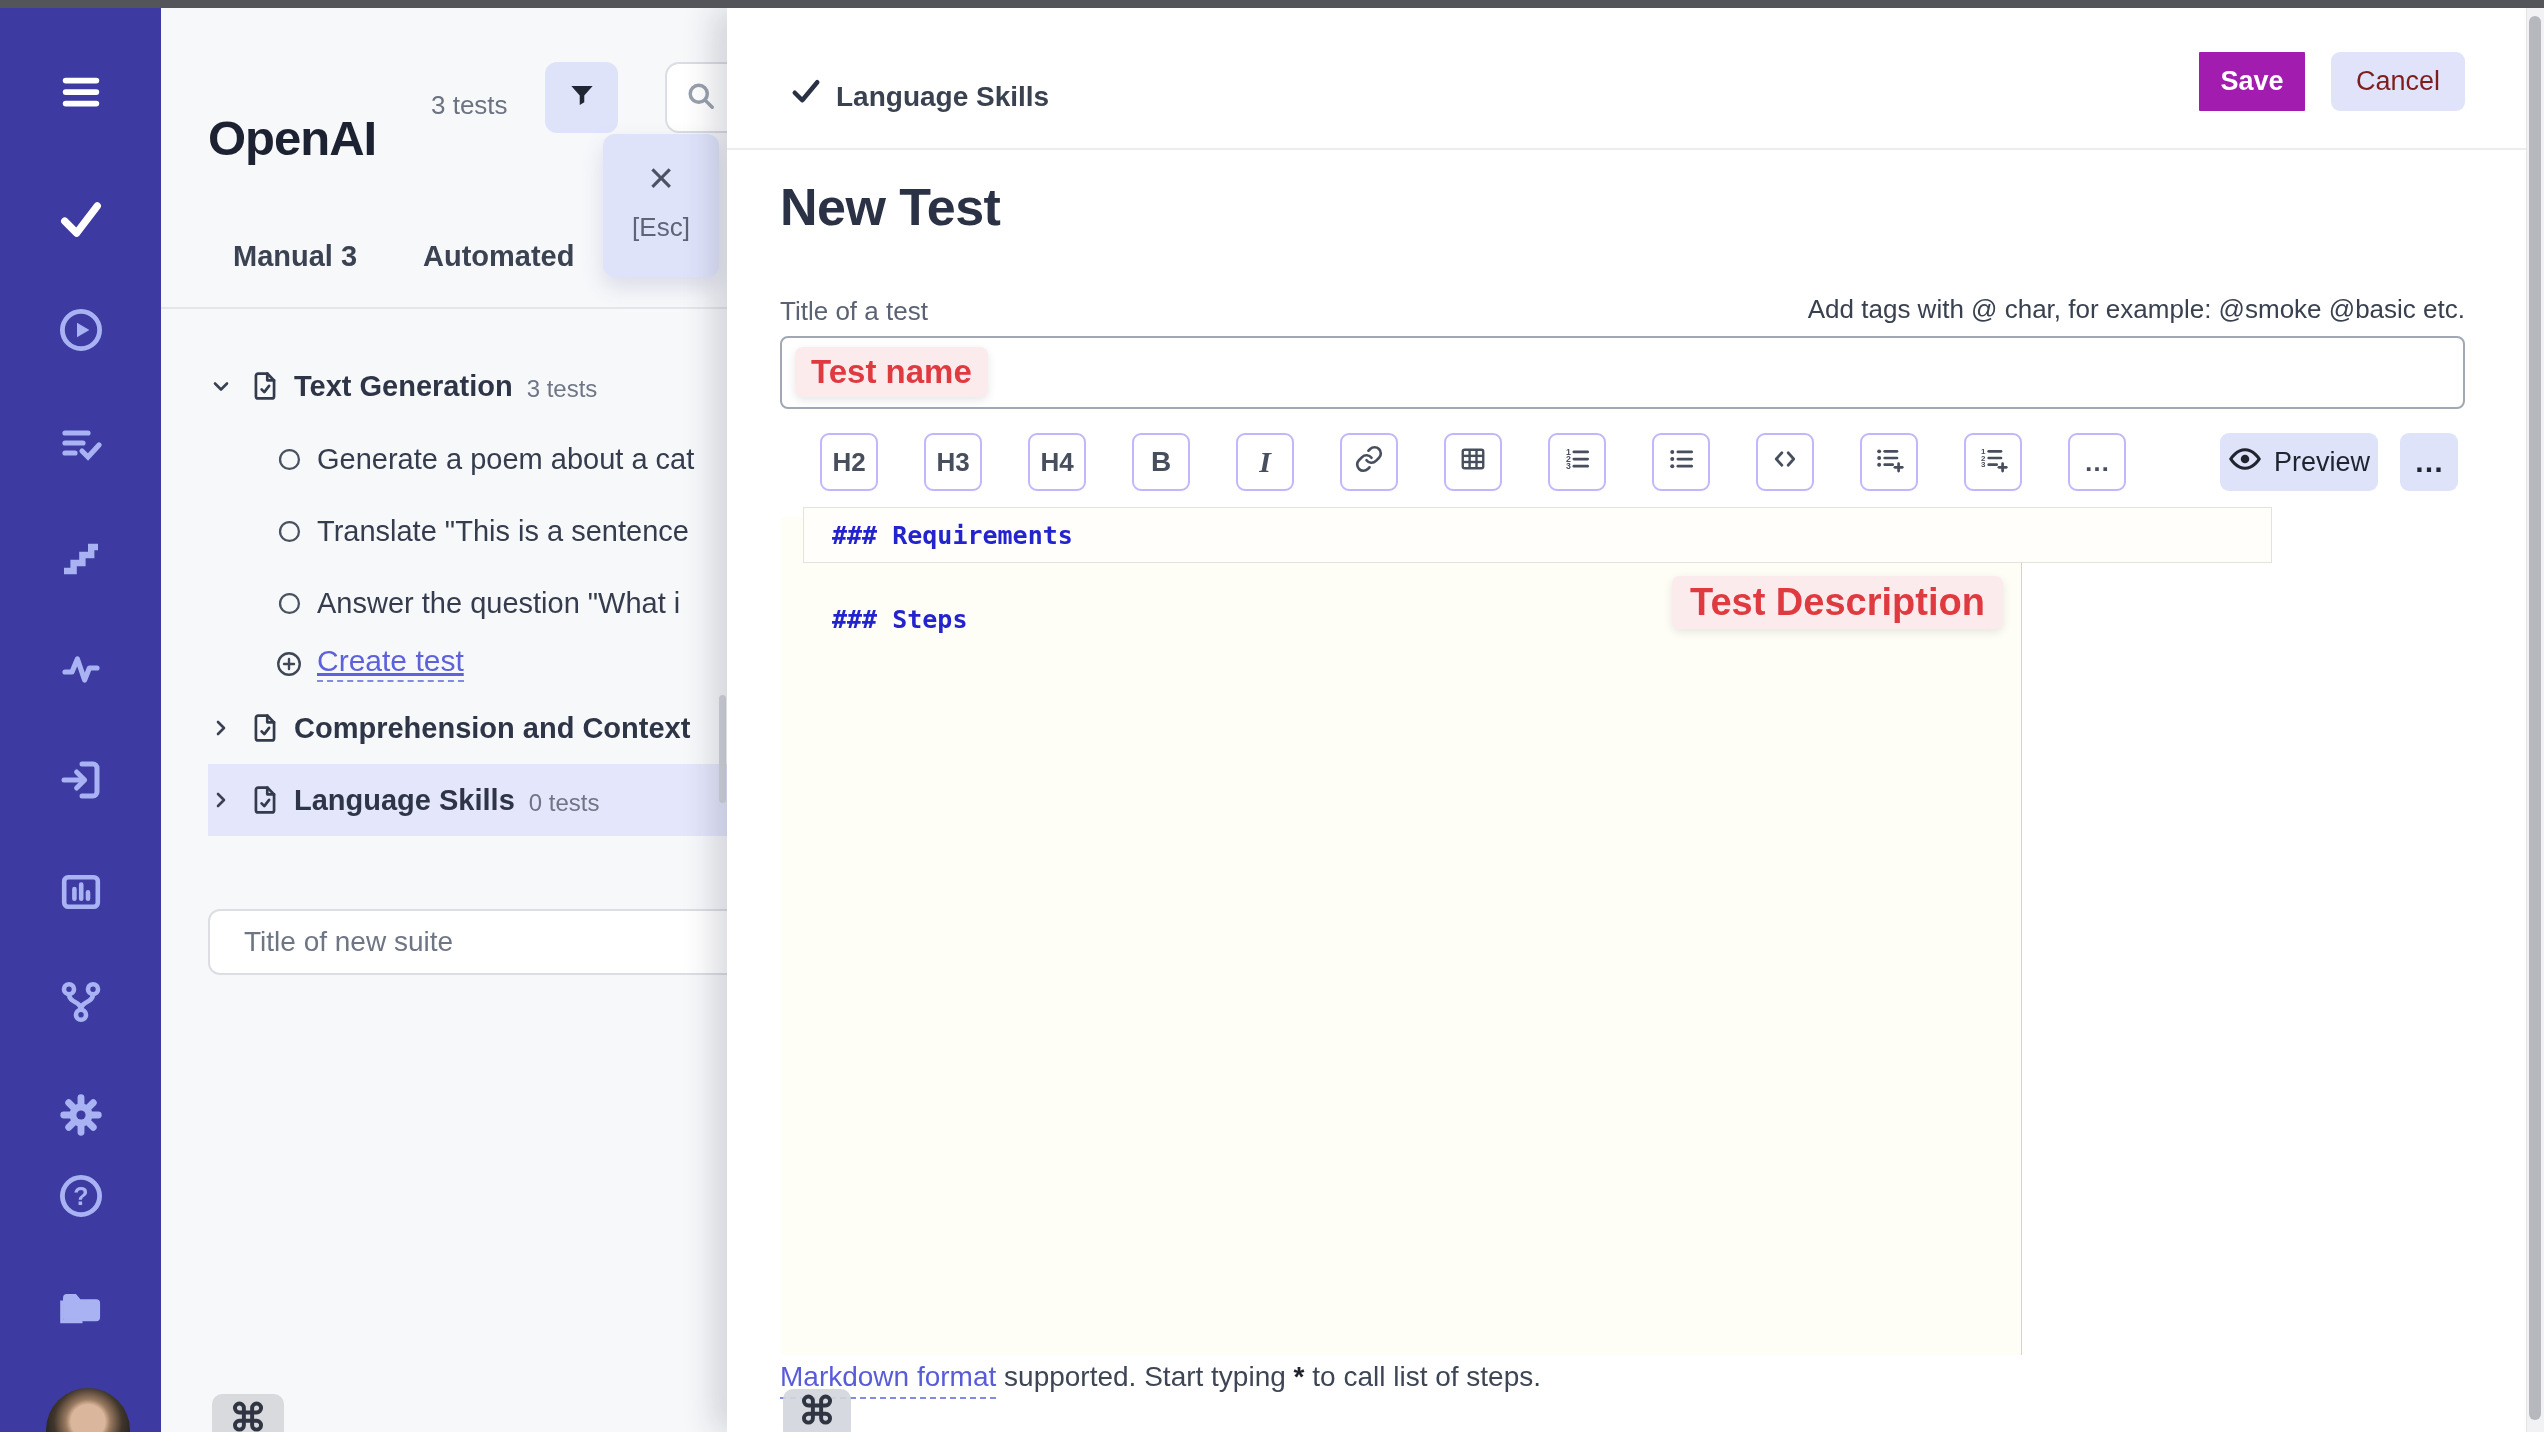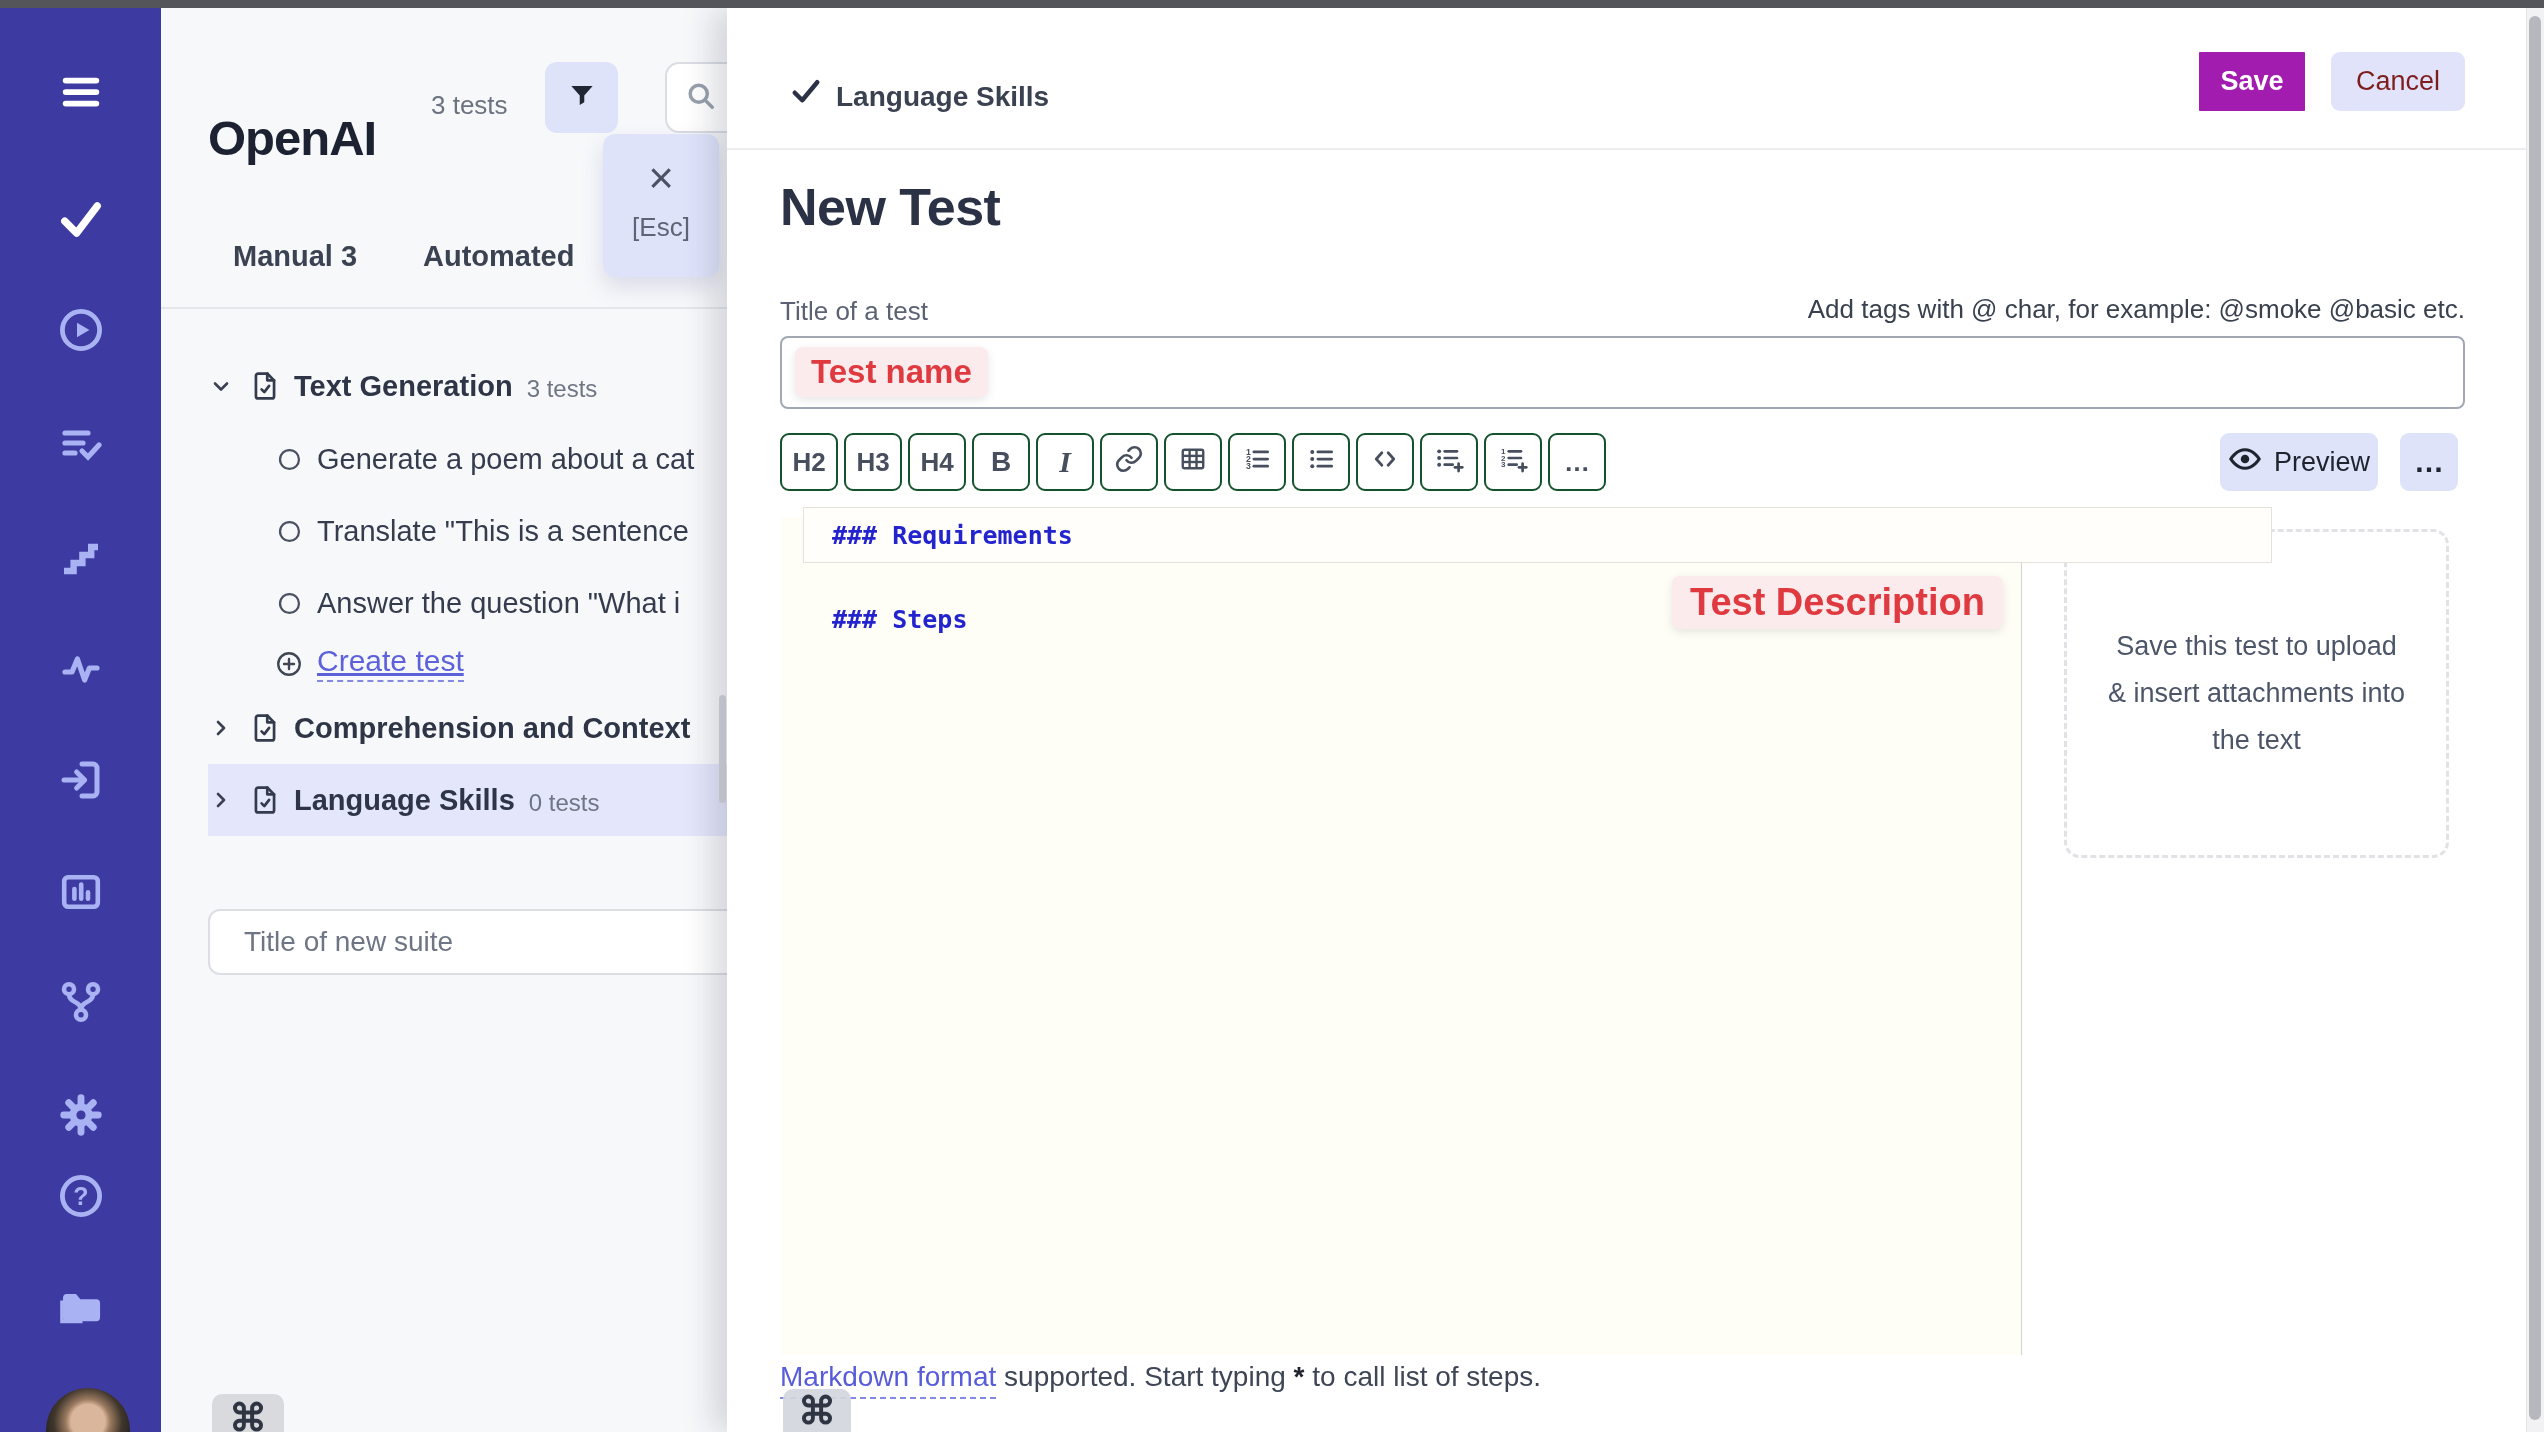--- a/index.html
+++ b/index.html
@@ -70,23 +70,23 @@
   #page-title{left:53px;top:168px;font-size:52px;font-weight:800;color:#2b3245;line-height:62px;letter-spacing:-0.5px;}
   #title-label{left:53px;top:288px;font-size:26px;color:#5a6273;}
   #tags-hint{right:79px;top:286px;font-size:26px;color:#39414f;}
   #title-input{left:53px;top:328px;width:1685px;height:73px;border-radius:8px;border:2px solid #a2a8b3;background:#fff;box-sizing:border-box;outline:none;}
   .red-chip{position:absolute;background:#fcebec;border-radius:8px;color:#df3a40;font-weight:700;
     box-shadow:0 3px 10px rgba(0,0,0,.10);display:flex;align-items:center;}
   #name-chip{left:68px;top:339px;height:50px;padding:0 16px;font-size:33px;}
   #desc-chip{left:945px;top:568px;height:53px;padding:0 18px;font-size:38px;z-index:3;}
 
   #toolbar{left:53px;top:425px;display:flex;gap:6px;}
-  .tb-btn{width:58px;height:58px;border-radius:9px;border:2px solid #14532d;background:#fff;box-sizing:border-box;
+  .tb-btn{width:58px;height:58px;border-radius:9px;border:2px solid #c4b5fd;background:#fff;box-sizing:border-box;
     display:flex;align-items:center;justify-content:center;font-size:26px;font-weight:600;color:#474e5e;
-    font-family:"Liberation Sans",sans-serif;padding:0;}
+    font-family:"Liberation Sans",sans-serif;padding:0;margin-left:40px;}
   .tb-b{font-weight:700;font-size:28px;}
   .tb-i{font-family:"Liberation Serif",serif;font-style:italic;font-size:30px;font-weight:600;}
   #preview-btn{left:1493px;top:425px;width:158px;height:58px;border-radius:9px;background:#dfe3fa;border:none;
     display:flex;align-items:center;justify-content:center;gap:12px;font-size:27px;font-weight:500;color:#20242f;
     font-family:"Liberation Sans",sans-serif;}
   #overflow-btn{left:1673px;top:425px;width:58px;height:58px;border-radius:9px;background:#dfe3fa;border:none;
     font-size:30px;font-weight:700;color:#20242f;line-height:20px;}
 
   #editor{left:54px;top:509px;width:1240px;height:838px;background:#fefdf6;border-right:1px solid #d3d5cd;}
   #active-line{left:76px;top:499px;width:1469px;height:56px;background:#fffefb;border:1px solid #e3e3dc;box-sizing:border-box;
@@ -483,23 +483,20 @@
     </button>
     <button class="abs" id="overflow-btn">…</button>
 
     <div class="abs" id="editor"></div>
     <div class="abs" id="active-line">
       <span class="md-line" id="md-line1">### Requirements</span>
     </div>
     <span class="md-line abs" id="md-line2">### Steps</span>
     <span class="red-chip" id="desc-chip">Test Description</span>
 
-    <div class="abs" id="attach-box">
-      <div id="attach-text">Save this test to upload &amp; insert attachments into the text</div>
-    </div>
 
     <div class="abs" id="md-footer">
       <span id="md-link">Markdown format</span><span> supported. Start typing </span><span id="footer-star">*</span><span> to call list of steps.</span>
     </div>
     <div class="cmd-badge" id="modal-cmd">
       <span>⌘</span>
     </div>
 
     <div class="abs" id="main-scroll-track"></div>
     <div class="abs" id="main-scroll-thumb"></div>

